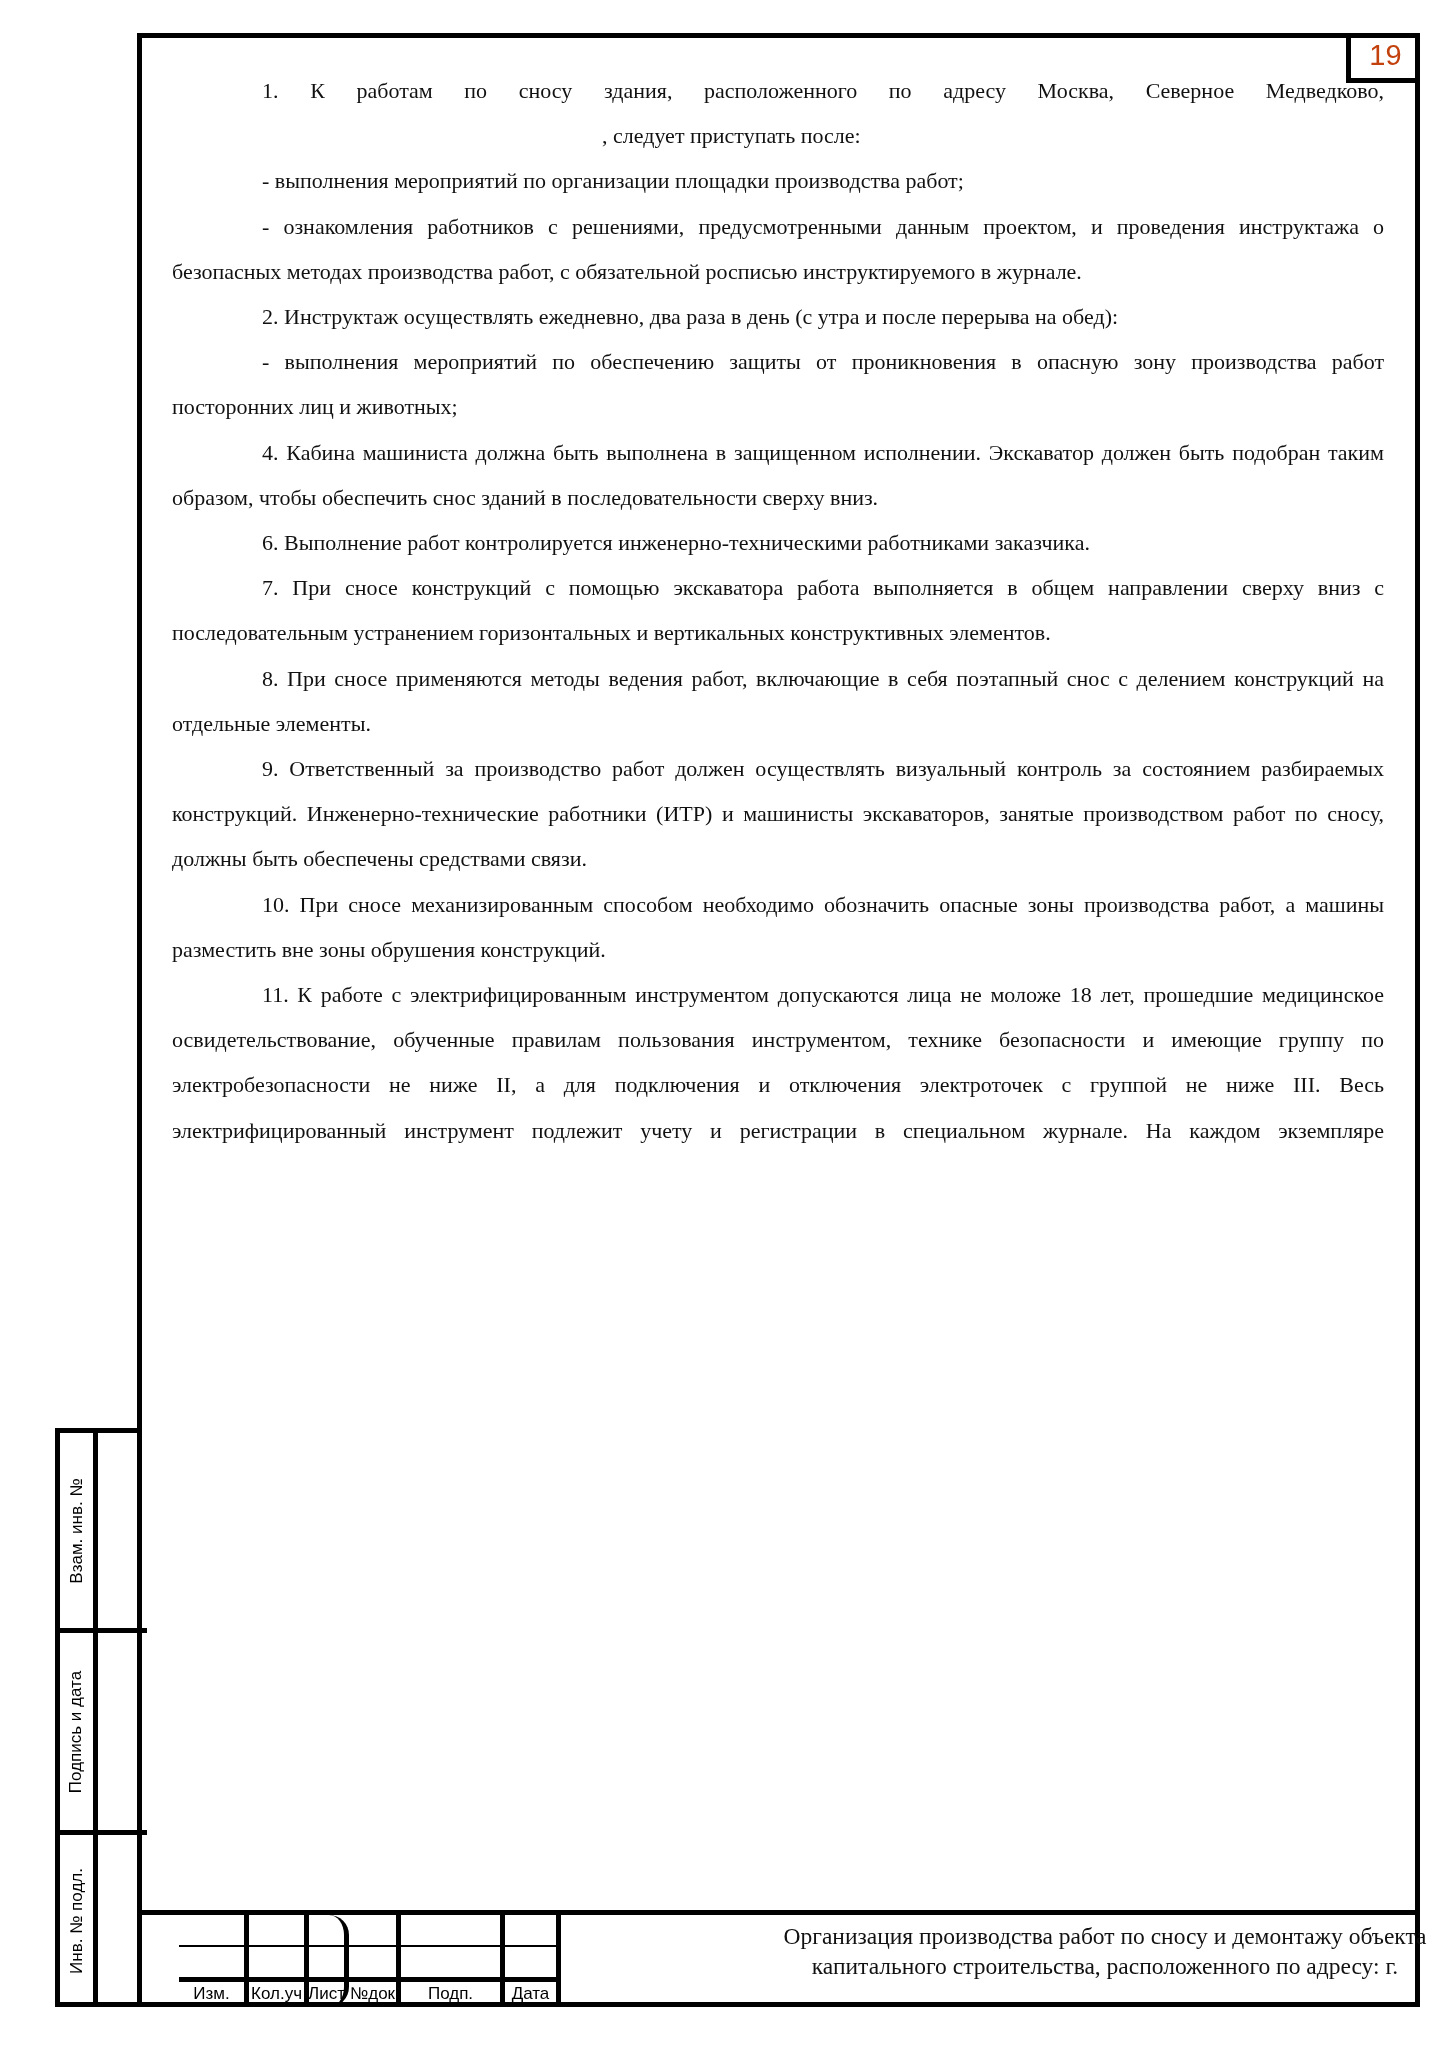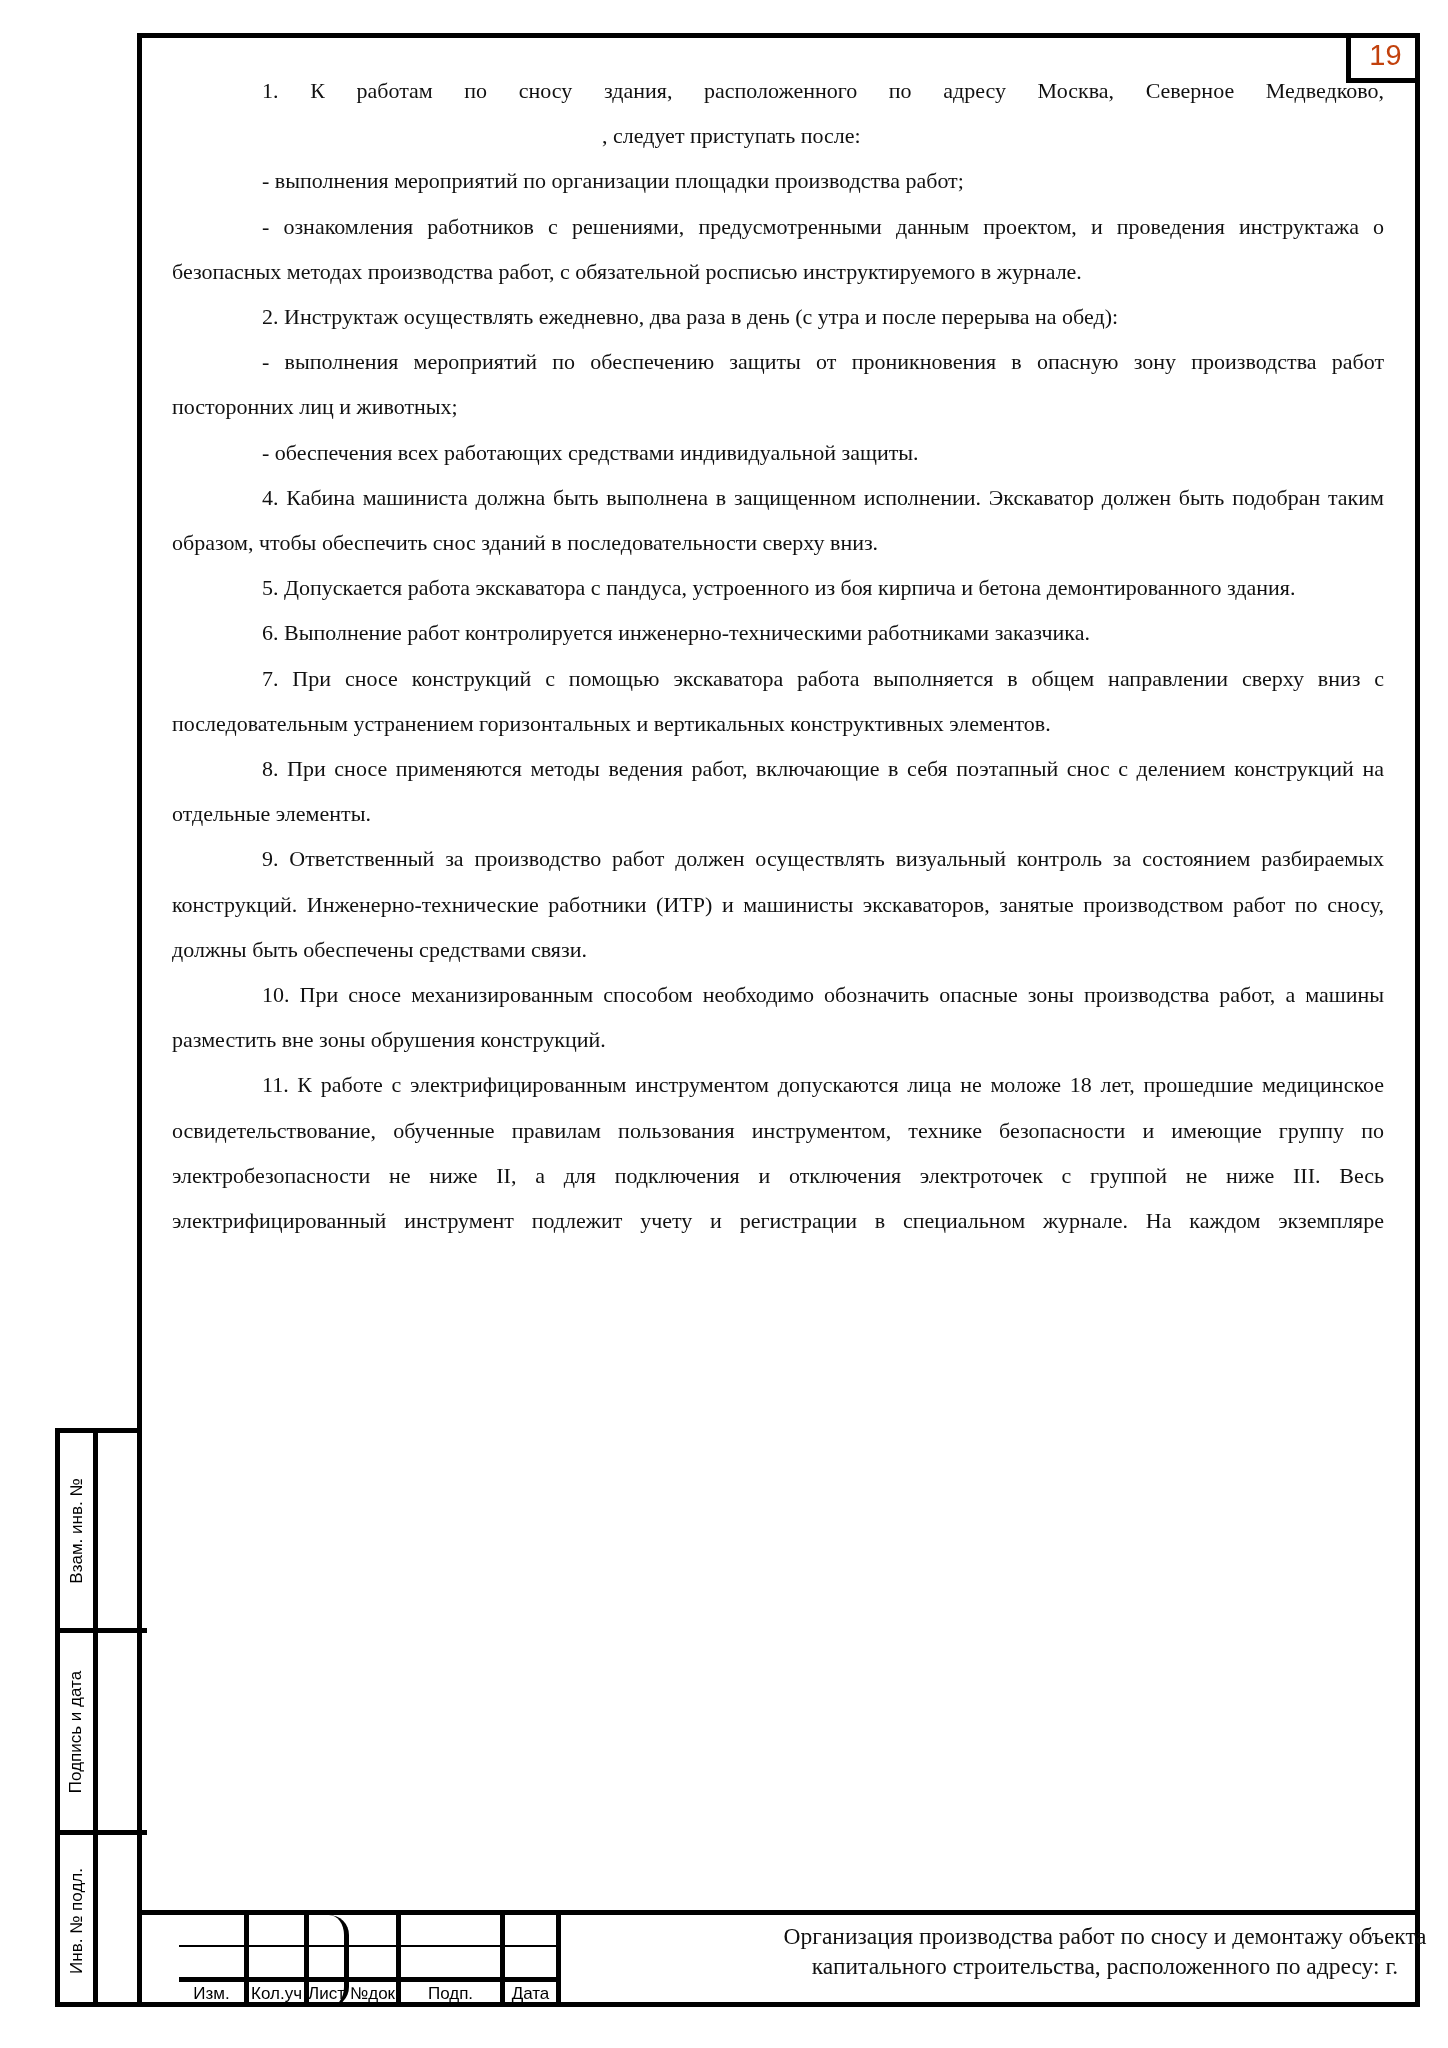--- a/index.html
+++ b/index.html
@@ -34,23 +34,21 @@
 <div class="frame"></div>
 
 <div class="pagenum-top">19</div>
 
 <div class="body-text">
   <p class="para"><span>1. К работам по сносу здания, расположенного по адресу Москва, Северное Медведково,</span><span class="blank"></span><span>, следует приступать после:</span></p>
   <p class="para">- выполнения мероприятий по организации площадки производства работ;</p>
   <p class="para">- ознакомления работников с решениями, предусмотренными данным проектом, и проведения инструктажа о безопасных методах производства работ, с обязательной росписью инструктируемого в журнале.</p>
   <p class="para">2. Инструктаж осуществлять ежедневно, два раза в день (с утра и после перерыва на обед):</p>
   <p class="para">- выполнения мероприятий по обеспечению защиты от проникновения в опасную зону производства работ посторонних лиц и животных;</p>
-  <p class="para">- обеспечения всех работающих средствами индивидуальной защиты.</p>
   <p class="para">4. Кабина машиниста должна быть выполнена в защищенном исполнении. Экскаватор должен быть подобран таким образом, чтобы обеспечить снос зданий в последовательности сверху вниз.</p>
-  <p class="para">5. Допускается работа экскаватора с пандуса, устроенного из боя кирпича и бетона демонтированного здания.</p>
   <p class="para">6. Выполнение работ контролируется инженерно-техническими работниками заказчика.</p>
   <p class="para">7. При сносе конструкций с помощью экскаватора работа выполняется в общем направлении сверху вниз с последовательным устранением горизонтальных и вертикальных конструктивных элементов.</p>
   <p class="para">8. При сносе применяются методы ведения работ, включающие в себя поэтапный снос с делением конструкций на отдельные элементы.</p>
   <p class="para">9. Ответственный за производство работ должен осуществлять визуальный контроль за состоянием разбираемых конструкций. Инженерно-технические работники (ИТР) и машинисты экскаваторов, занятые производством работ по сносу, должны быть обеспечены средствами связи.</p>
   <p class="para">10. При сносе механизированным способом необходимо обозначить опасные зоны производства работ, а машины разместить вне зоны обрушения конструкций.</p>
   <p class="para last-line-justify">11. К работе с электрифицированным инструментом допускаются лица не моложе 18 лет, прошедшие медицинское освидетельствование, обученные правилам пользования инструментом, технике безопасности и имеющие группу по электробезопасности не ниже II, а для подключения и отключения электроточек с группой не ниже III. Весь электрифицированный инструмент подлежит учету и регистрации в специальном журнале. На каждом экземпляре</p>
 </div>
 
 <div class="side">
   <div class="side-col">

